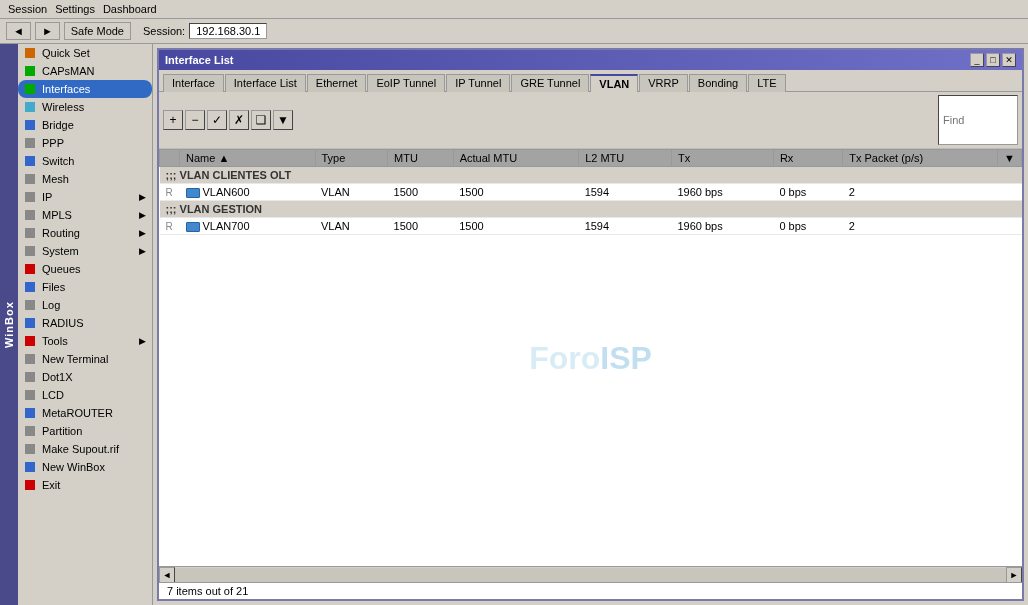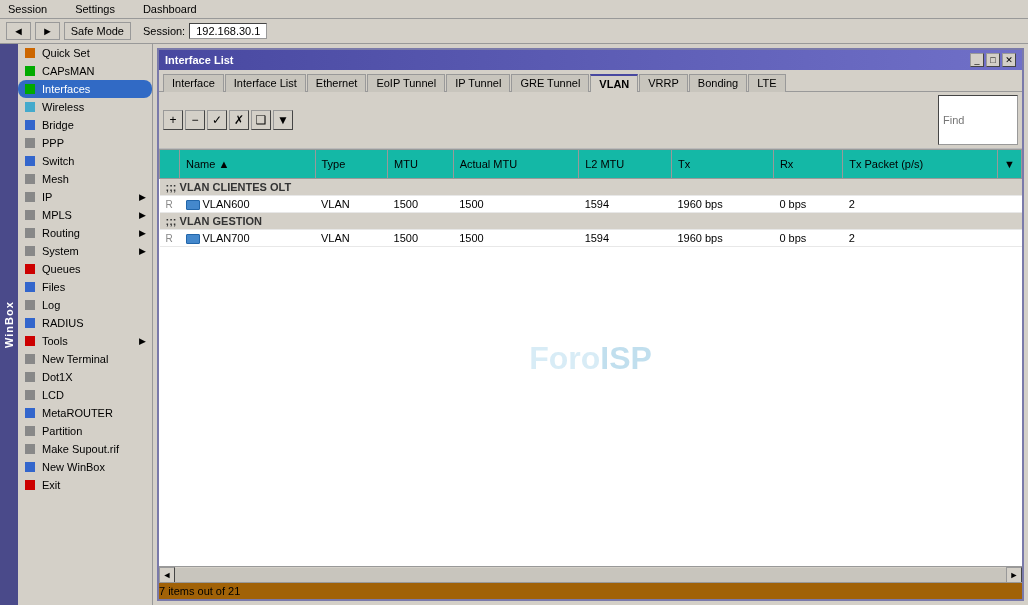--- a/index.html
+++ b/index.html
@@ -13,21 +13,21 @@
       display: flex;
       flex-direction: column;
     }
 
     
     .menu-bar {
       background: #d4d0c8;
       border-bottom: 1px solid #999;
       padding: 2px 4px;
       display: flex;
-      gap: 20px;
+      gap: 0;
     }
     .menu-bar span {
       cursor: pointer;
       padding: 1px 4px;
     }
 
     
     .toolbar {
       background: #d4d0c8;
       border-bottom: 1px solid #999;
@@ -212,23 +212,23 @@
       overflow: auto;
       background: white;
       position: relative;
     }
     table {
       width: 100%;
       border-collapse: collapse;
       font-size: 11px;
     }
     thead th {
-      background: #14b8a6;
+      background: #a3a3a3;
       border: 1px solid #999;
-      padding: 8px 6px;
+      padding: 2px 6px;
       text-align: left;
       font-weight: normal;
       position: sticky;
       top: 0;
       white-space: nowrap;
       cursor: pointer;
     }
     tbody td {
       border-bottom: 1px solid #e8e8e8;
       padding: 2px 6px;
@@ -290,23 +290,23 @@
       flex-shrink: 0;
     }
     .scroll-track {
       flex: 1;
       height: 14px;
       background: #c8c5bd;
     }
 
     
     .status-bar {
-      background: #a16207;
+      background: #ffffff;
       border-top: 1px solid #999;
-      padding: 2px 0;
+      padding: 2px 8px;
       font-size: 11px;
     }
 
     
     .sq {
       width: 10px;
       height: 10px;
       display: inline-block;
       margin-right: 2px;
       vertical-align: middle;

